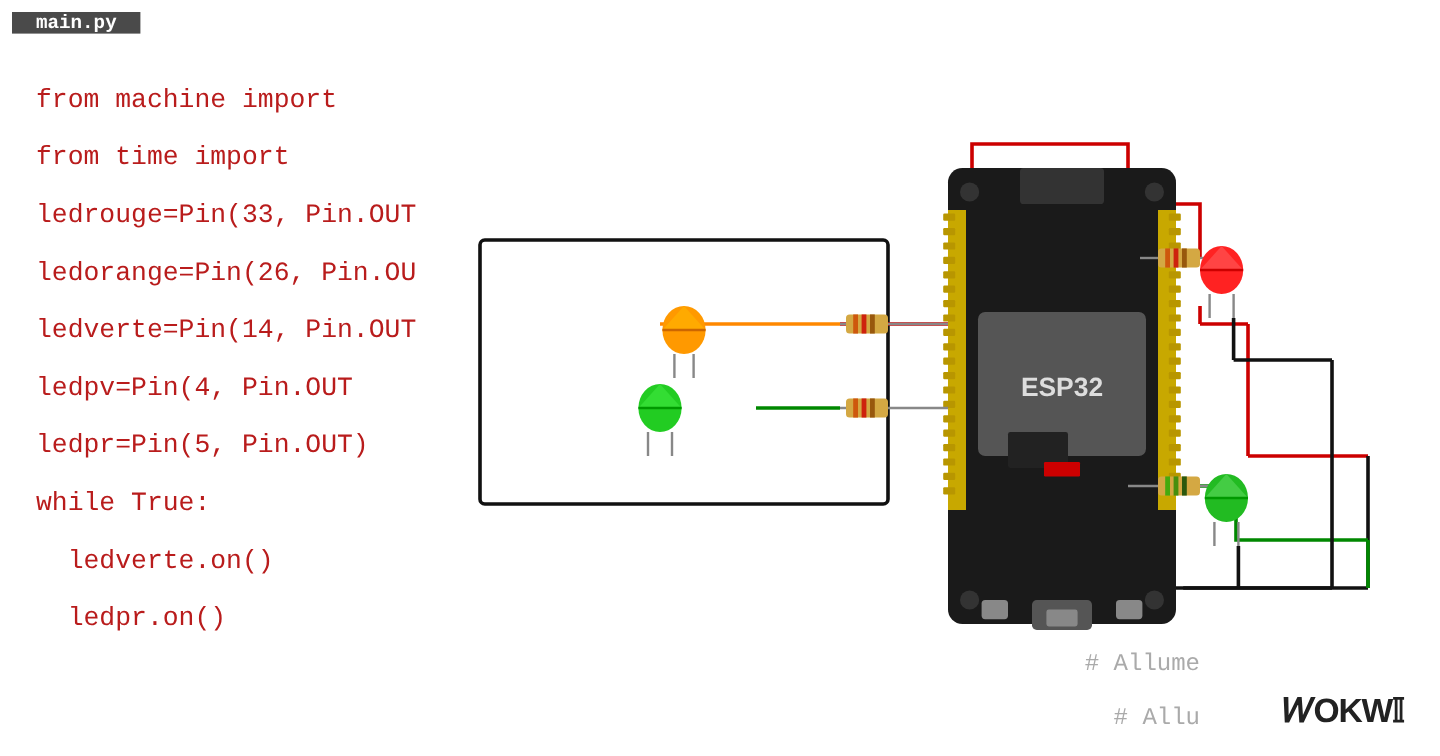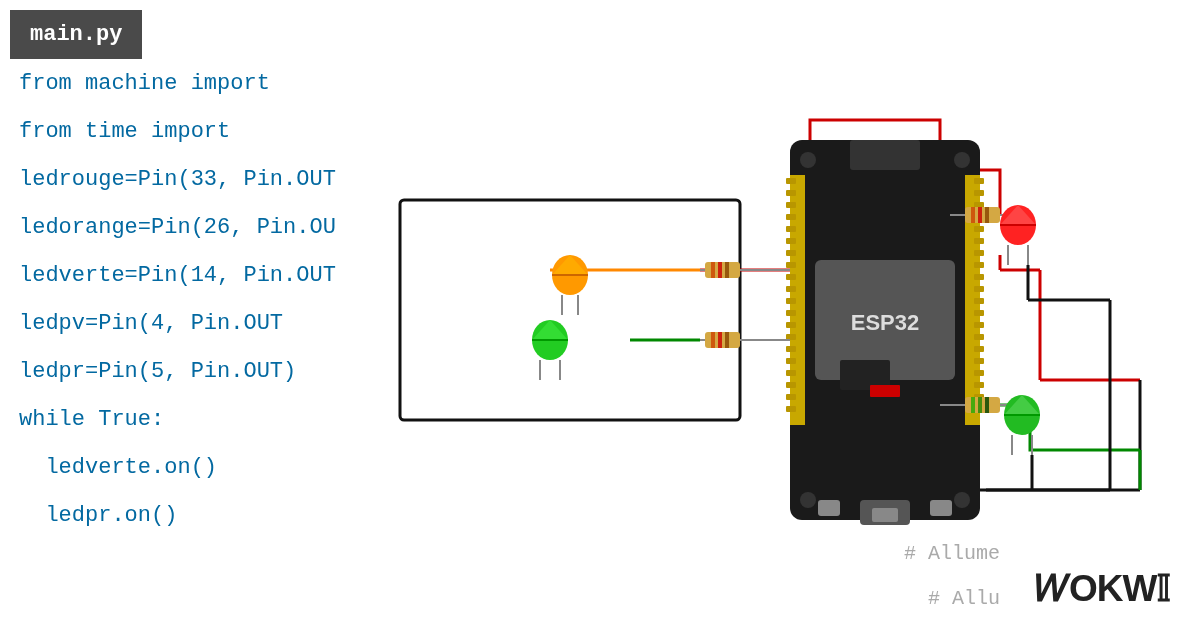--- a/index.html
+++ b/index.html
@@ -10,60 +10,60 @@
       font-family: 'Courier New', Courier, monospace;
       overflow: hidden;
       position: relative;
     }
 
     
     .code-bg {
       position: absolute;
       top: 0; left: 0;
       width: 100%; height: 100%;
-      padding: 60px 30px 20px 19px;
-      color: #0369a1;
+      padding: 60px 30px 20px 30px;
+      color: #b91c1c;
       font-size: 22px;
       line-height: 48px;
       white-space: pre;
       pointer-events: none;
       z-index: 0;
     }
 
     
     .title-bar {
       position: absolute;
       top: 10px;
       left: 10px;
       background: #4a4a4a;
       color: #ffffff;
-      font-size: 22px;
+      font-size: 16px;
       font-weight: bold;
-      padding: 12px 20px;
+      padding: 0 20px;
       z-index: 10;
       font-family: 'Courier New', Courier, monospace;
     }
 
     
     .circuit-area {
       position: absolute;
       top: 60px;
       left: 350px;
       width: 800px;
       height: 520px;
       z-index: 5;
       text-decoration: underline;
     }
 
     
     .wokwi-logo {
       position: absolute;
       bottom: 20px;
       right: 30px;
-      font-size: 37px;
+      font-size: 28px;
       font-weight: 900;
       color: #222222;
       font-family: Arial Black, Arial, sans-serif;
       z-index: 10;
       letter-spacing: -1px;
     }
 
     
     .comment-text {
       position: absolute;

